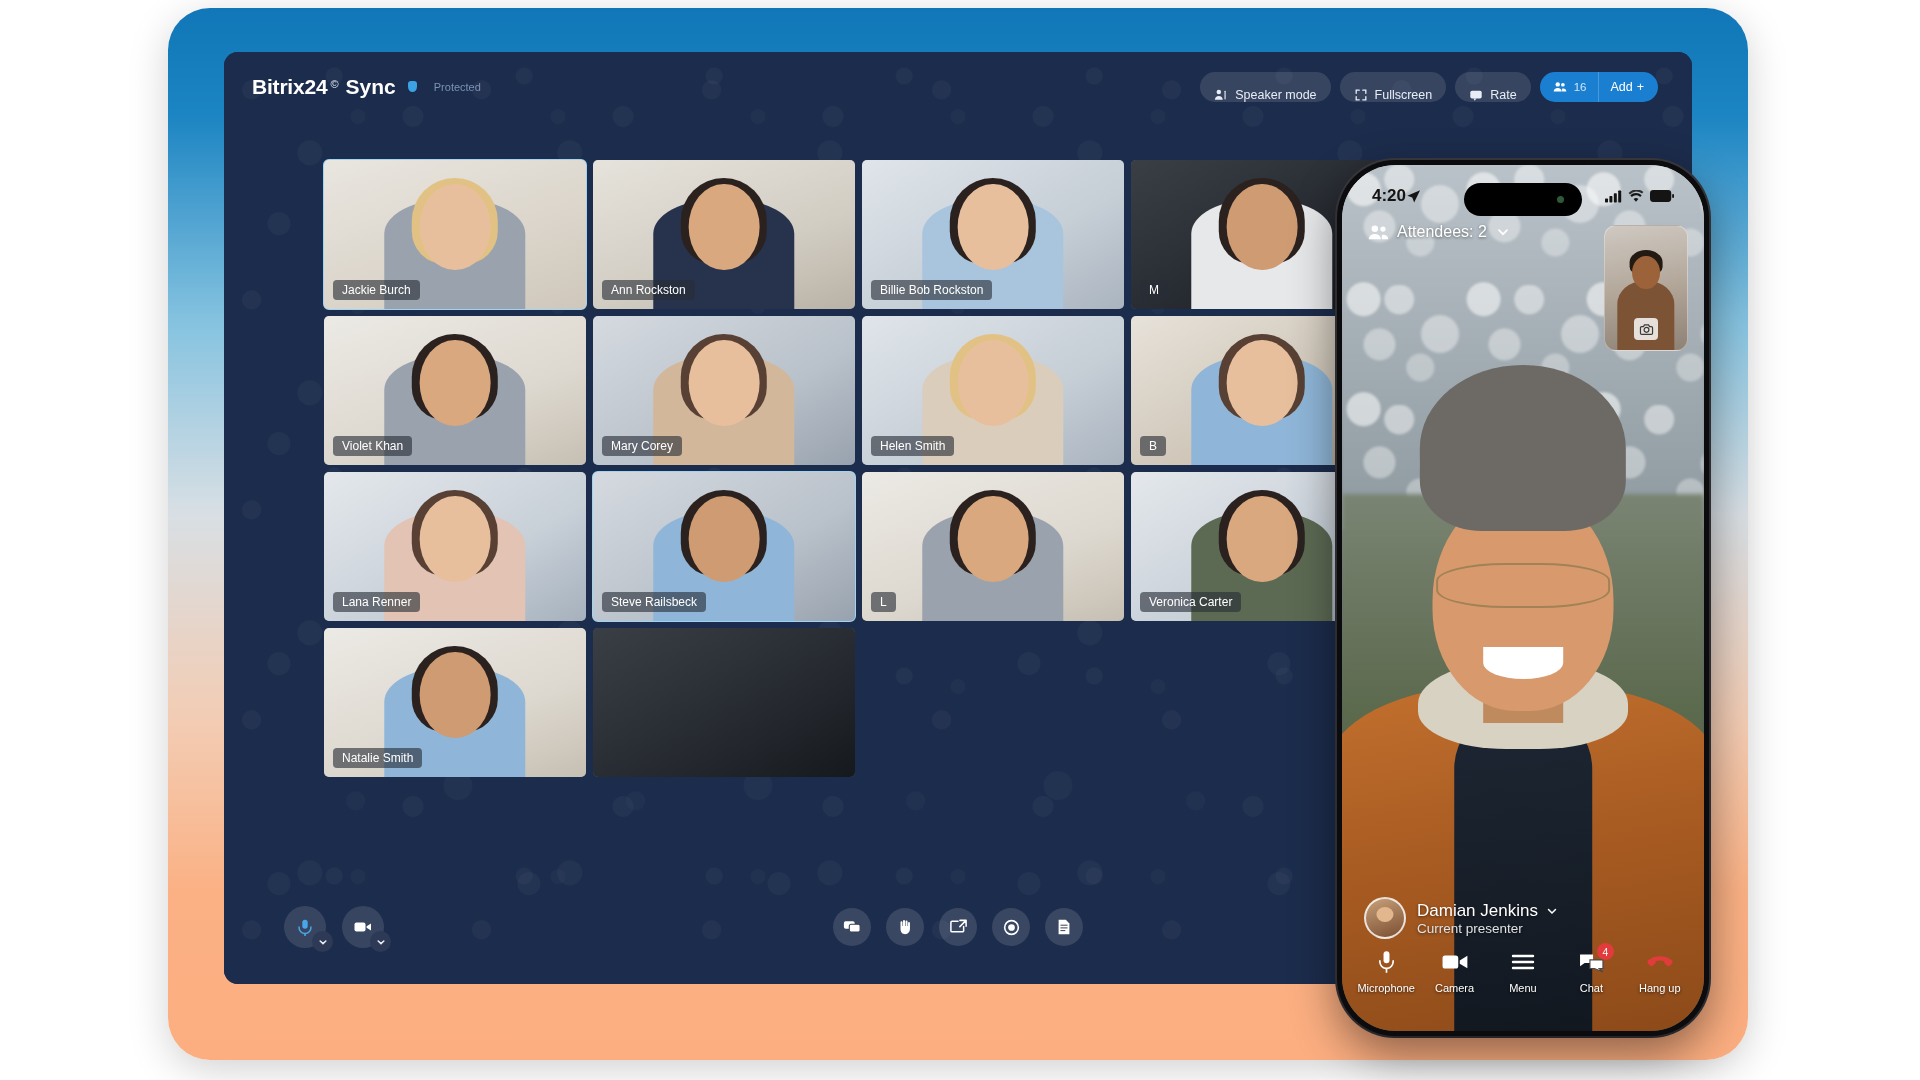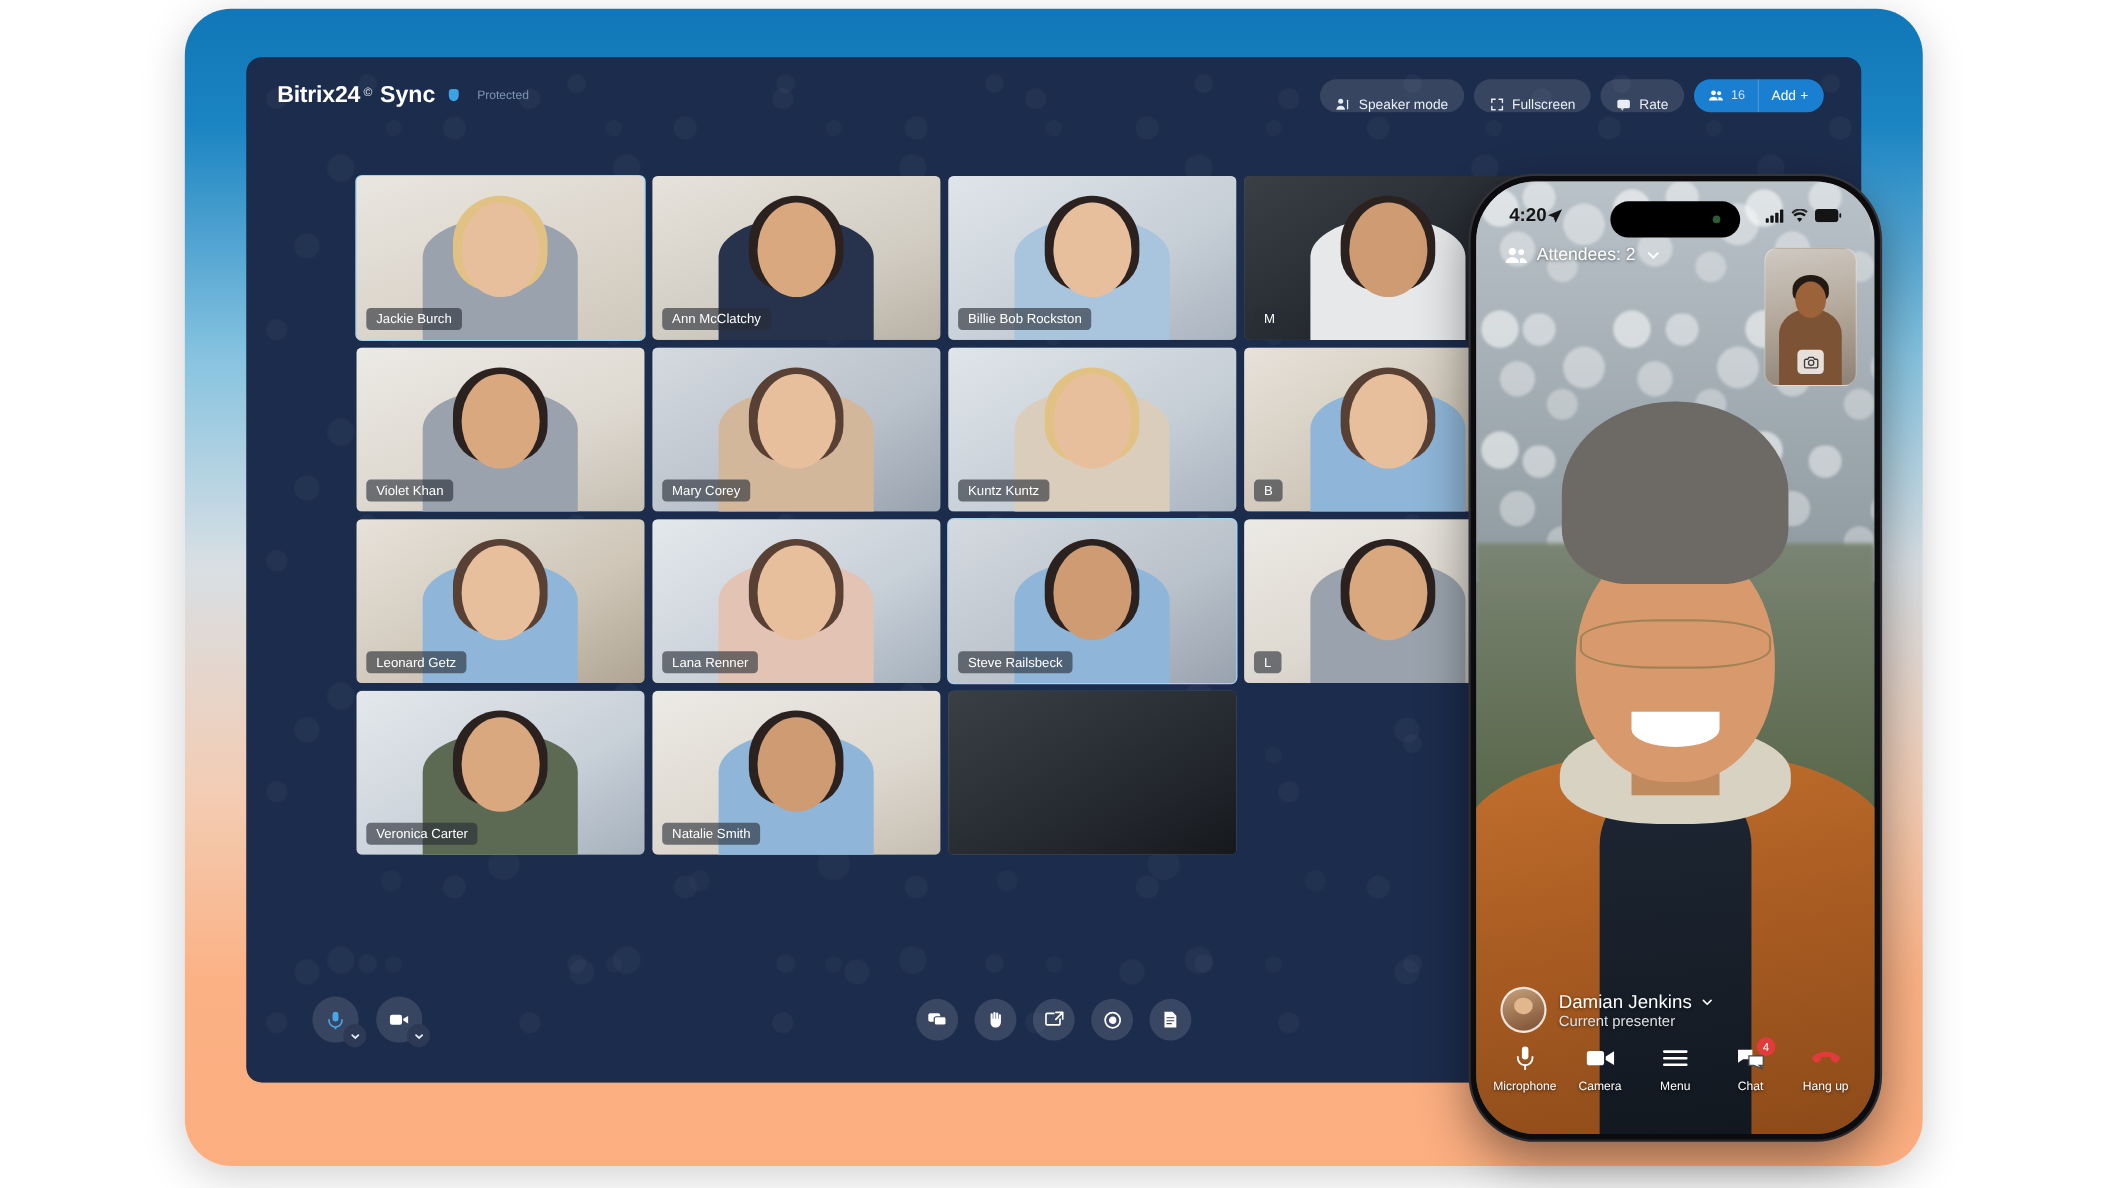--- a/index.html
+++ b/index.html
@@ -496,21 +496,21 @@
         </div>
         <div class="name-chip">Jackie Burch</div>
       </div>
 
       <div class="tile">
         <div class="tile-scene room-b">
           <div class="person sh-navy"></div>
             <div class="hair hr-dark"></div>
             <div class="head sk-tan"></div>
         </div>
-        <div class="name-chip">Ann McClatchy</div>
+        <div class="name-chip">Ann Rockston</div>
       </div>
 
       <div class="tile">
         <div class="tile-scene room-c">
           <div class="person sh-blue"></div>
             <div class="hair hr-dark"></div>
             <div class="head sk-light"></div>
         </div>
         <div class="name-chip">Billie Bob Rockston</div>
       </div>
@@ -541,40 +541,32 @@
         </div>
         <div class="name-chip">Mary Corey</div>
       </div>
 
       <div class="tile">
         <div class="tile-scene room-c">
           <div class="person sh-cream"></div>
             <div class="hair hr-blond"></div>
             <div class="head sk-light"></div>
         </div>
-        <div class="name-chip">Kuntz Kuntz</div>
+        <div class="name-chip">Helen Smith</div>
       </div>
 
       <div class="tile">
         <div class="tile-scene room-g">
           <div class="person sh-lblue"></div>
             <div class="hair hr-brown"></div>
             <div class="head sk-light"></div>
         </div>
         <div class="name-chip">B</div>
       </div>
 
-      <div class="tile">
-        <div class="tile-scene room-g">
-          <div class="person sh-lblue"></div>
-            <div class="hair hr-brown"></div>
-            <div class="head sk-light"></div>
-        </div>
-        <div class="name-chip">Leonard Getz</div>
-      </div>
 
       <div class="tile">
         <div class="tile-scene room-h">
           <div class="person sh-pink"></div>
             <div class="hair hr-brown"></div>
             <div class="head sk-light"></div>
         </div>
         <div class="name-chip">Lana Renner</div>
       </div>
 

